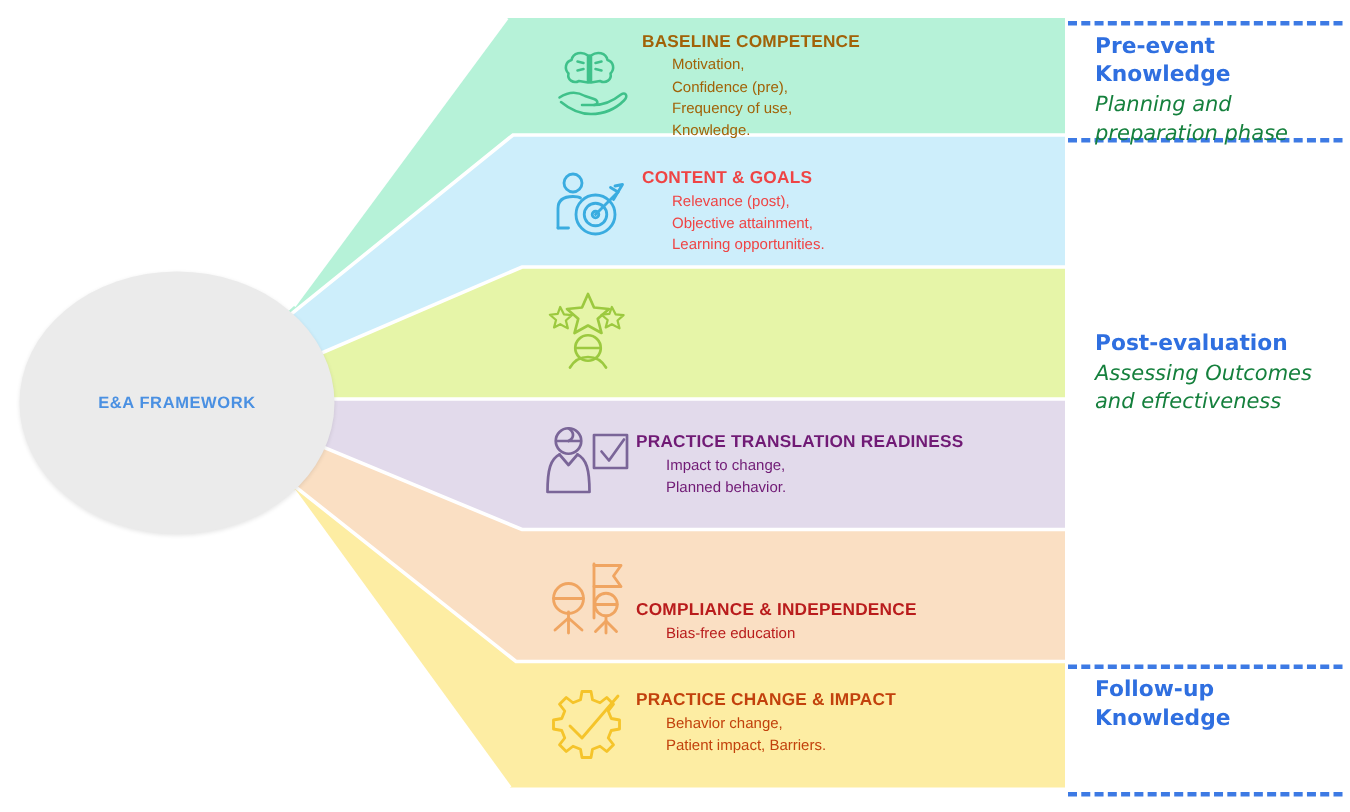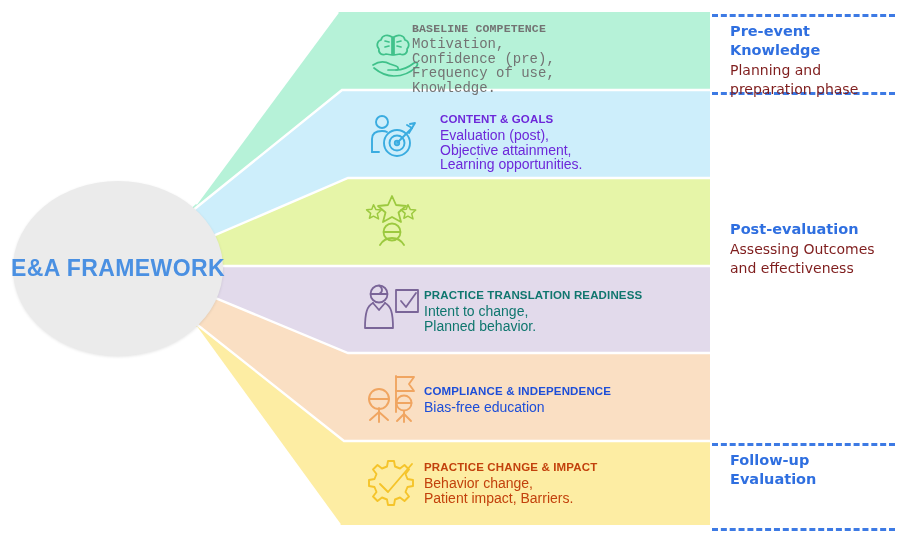--- a/index.html
+++ b/index.html
@@ -19,37 +19,38 @@
   }
   .band-title{
     font-weight:bold;
     font-size:11.5px;
     letter-spacing:.15px;
     line-height:15px;
     margin:0 0 1px 0;
     white-space:nowrap;
   }
   .band-lines{
-    font-size:14px;
+    font-size:10px;
     line-height:14.6px;
     white-space:pre-line;
+    margin-left:20px;
   }
 
   
   #circle{
     position:absolute;
     left:13px;top:181px;width:210px;height:175px;
     border-radius:50%;
     background:#ebebeb;
     box-shadow:0 1px 3px rgba(0,0,0,.10);
     display:flex;align-items:center;justify-content:center;
   }
   #circle-label{
     color:#4a90e2;
-    font-size:23px;
+    font-size:11px;
     font-weight:bold;
     letter-spacing:.4px;
     white-space:nowrap;
   }
 
   
   .phase{
     position:absolute;
     left:730px;
     width:165px;
@@ -60,22 +61,23 @@
     font-weight:bold;
     font-size:14.5px;
     line-height:19px;
     color:#2f6fe0;
     white-space:pre-line;
     margin-bottom:1px;
   }
   .phase-sub{
     font-size:14px;
     line-height:19px;
-    color:#7f1d1d;
+    color:#15803d;
     white-space:pre-line;
+    font-style:italic;
   }
   .dashed{
     position:absolute;
     left:712px;width:183px;height:0;
     border-top:3px dashed #3d7ae4;
   }
   .icon-svg{display:block;}
 </style>
 </head>
 <body>
@@ -174,43 +176,43 @@
     </g>
   </svg>
 
   <svg class="band-text icon-svg" style="left:362px;top:458px;" width="60" height="52" viewBox="0 0 60 52">
     <g fill="none" stroke="#f5c42a" stroke-width="1.9" stroke-linecap="round" stroke-linejoin="round">
       <path d="M26,3 L32,3 L33,8.5 L38,10.5 L42.5,7 L47,11.5 L43.5,16 L45.5,21 L51,22 L51,28 L45.5,29 L43.5,34 L47,38.5 L42.5,43 L38,39.5 L33,41.5 L32,47 L26,47 L25,41.5 L20,39.5 L15.5,43 L11,38.5 L14.5,34 L12.5,29 L7,28 L7,22 L12.5,21 L14.5,16 L11,11.5 L15.5,7 L20,10.5 L25,8.5 Z"></path>
       <path d="M18,26 L26,34 L50,6"></path>
     </g>
   </svg>
 
-  <div class="band-text" style="left:412px;top:21px;color:#737373;font-family:Liberation Mono, monospace;">
+  <div class="band-text" style="left:428px;top:21px;color:#a16207;">
     <div class="band-title">BASELINE COMPETENCE</div>
     <div class="band-lines">Motivation,
 Confidence (pre),
 Frequency of use,
 Knowledge.</div>
   </div>
 
-  <div class="band-text" style="left:440px;top:112px;color:#6d28d9;">
+  <div class="band-text" style="left:428px;top:112px;color:#ef4444;">
     <div class="band-title">CONTENT &amp; GOALS</div>
-    <div class="band-lines">Evaluation (post),
+    <div class="band-lines">Relevance (post),
 Objective attainment,
 Learning opportunities.</div>
   </div>
 
 
-  <div class="band-text" style="left:424px;top:288px;color:#0f766e;">
+  <div class="band-text" style="left:424px;top:288px;color:#701a75;">
     <div class="band-title">PRACTICE TRANSLATION READINESS</div>
-    <div class="band-lines">Intent to change,
+    <div class="band-lines">Impact to change,
 Planned behavior.</div>
   </div>
 
-  <div class="band-text" style="left:424px;top:384px;color:#1d4ed8;">
+  <div class="band-text" style="left:424px;top:400px;color:#b91c1c;">
     <div class="band-title">COMPLIANCE &amp; INDEPENDENCE</div>
     <div class="band-lines">Bias-free education</div>
   </div>
 
   <div class="band-text" style="left:424px;top:460px;color:#c2410c;">
     <div class="band-title">PRACTICE CHANGE &amp; IMPACT</div>
     <div class="band-lines">Behavior change,
 Patient impact, Barriers.</div>
   </div>
 
@@ -226,16 +228,16 @@
   </div>
 
   <div class="phase" style="top:220px;">
     <div class="phase-title">Post-evaluation</div>
     <div class="phase-sub">Assessing Outcomes
 and effectiveness</div>
   </div>
 
   <div class="phase" style="top:451px;">
     <div class="phase-title">Follow-up
-Evaluation</div>
+Knowledge</div>
   </div>
 
 </div>
 
 </body></html>

